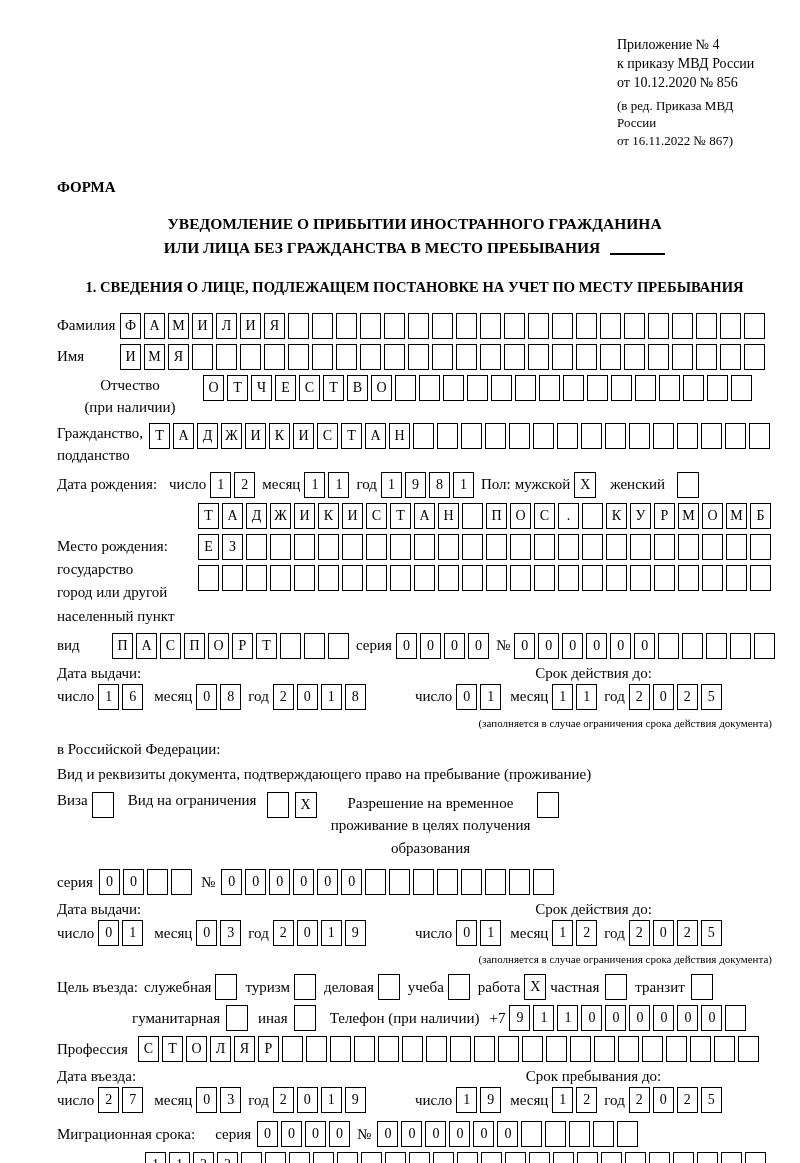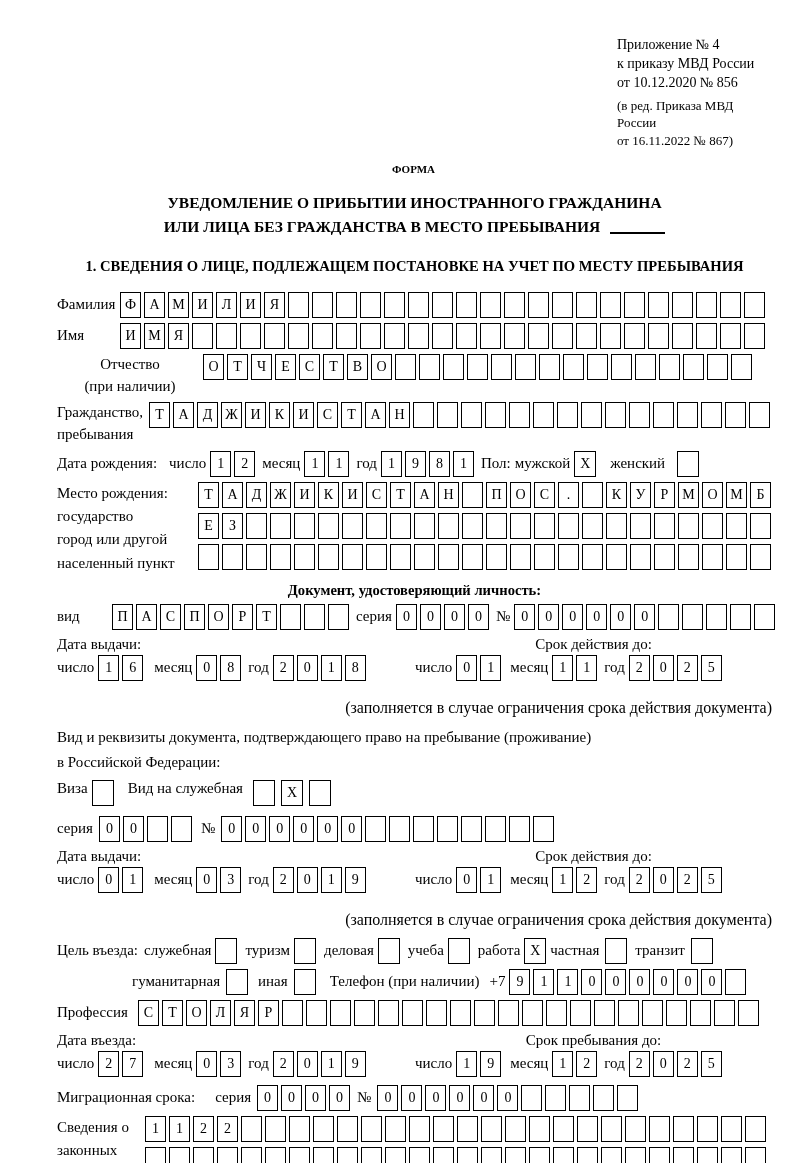--- a/index.html
+++ b/index.html
@@ -2,53 +2,53 @@
 <html lang="ru"><head>
 <meta charset="utf-8">
 <style>
   html,body{margin:0;padding:0;background:#fff;}
   body{width:800px;height:1163px;overflow:hidden;color:#000;
        font-family:"Liberation Serif","DejaVu Serif",serif;font-size:15px;}
   .page{padding:36px 28px 20px 57px;box-sizing:border-box;width:800px;}
   
   .hdr{margin-left:560px;font-size:14px;line-height:1.35;}
   .hdr-sub{margin-top:4px;font-size:13px;line-height:1.35;}
-  .forma{margin-top:14px;text-align:center;font-weight:bold;font-size:11px;padding-right:2px;}
+  .forma{margin-top:30px;text-align:left;font-weight:bold;font-size:15px;padding-right:2px;}
   
   .title{margin-top:16px;text-align:center;font-weight:bold;font-size:15.5px;line-height:1.5;}
   .tl{display:inline-block;width:55px;border-bottom:2px solid #000;margin-left:10px;transform:translateY(2px);}
   .sec{margin-top:20px;text-align:center;font-weight:bold;font-size:14.6px;}
   
   .frow{display:flex;align-items:center;margin-top:5px;white-space:nowrap;}
   .frow.top{align-items:flex-start;}
   .cells{display:inline-flex;flex:none;}
   .cell{box-sizing:border-box;flex:none;width:21px;height:26px;border:1.5px solid #000;
         margin-right:3px;display:inline-flex;align-items:center;justify-content:center;font-size:14px;}
   .cbox{box-sizing:border-box;flex:none;width:22px;height:26px;border:1.5px solid #000;
         display:inline-flex;align-items:center;justify-content:center;font-size:14px;}
   .lbl{flex:none;}
   .w63{width:63px;}  .w146{width:146px;text-align:center;} .w92{width:92px;} .w141{width:141px;} .w81{width:81px;} .w88{width:88px;}
   .lblcol{display:flex;flex-direction:column;line-height:1.45;flex:none;}
   .g4{margin-left:4px;} .g6{margin-left:6px;} .g8{margin-left:8px;} .g10{margin-left:10px;} .g14{margin-left:14px;}
   .mr4{margin-right:4px;} .mr6{margin-right:6px;}
   
   .blk{display:flex;align-items:flex-start;margin-top:5px;}
-  .blk-l{line-height:1.55;flex:none;}
+  .blk-l{line-height:1.55;flex:none;margin-top:32px;}
   .blk-r .cells{margin-top:5px;display:flex;}
   .blk-r .cells:first-child{margin-top:0;}
   
   .doc-h{margin-top:7px;text-align:center;font-weight:bold;font-size:14.6px;}
   
   .dlabels{display:flex;margin-top:6px;}
   .dl1{flex:0 0 358px;text-align:left;}
   .dl2{flex:1;text-align:center;}
   .drow{display:flex;margin-top:2px;align-items:center;white-space:nowrap;}
   .dcol1{flex:0 0 358px;display:flex;align-items:center;}
   .dcol2{flex:1;display:flex;align-items:center;}
-  .dnote{margin-top:18px;text-align:right;font-size:16px;}
+  .dnote{margin-top:7px;text-align:right;font-size:11px;}
   .intro{margin-top:8px;line-height:1.7;}
   
   .permit{display:flex;align-items:flex-start;margin-top:4px;}
   .pml{width:200px;text-align:center;line-height:1.5;flex:none;}
   .ind{margin-left:75px;}
 </style>
 </head>
 <body>
 
 <div class="page">
@@ -166,21 +166,21 @@
         <span class="cell"></span>
         <span class="cell"></span>
         <span class="cell"></span>
         <span class="cell"></span>
       </span>
   </div>
 
   <div class="frow top">
     <span class="lblcol w92">
       <span>Гражданство,</span>
-      <span>пребывания</span>
+      <span>подданство</span>
     </span>
     <span class="cells">
         <span class="cell">Т</span>
         <span class="cell">А</span>
         <span class="cell">Д</span>
         <span class="cell">Ж</span>
         <span class="cell">И</span>
         <span class="cell">К</span>
         <span class="cell">И</span>
         <span class="cell">С</span>
@@ -313,21 +313,20 @@
           <span class="cell"></span>
           <span class="cell"></span>
           <span class="cell"></span>
           <span class="cell"></span>
           <span class="cell"></span>
           <span class="cell"></span>
         </span>
     </div>
   </div>
 
-  <div class="doc-h">Документ, удостоверяющий личность:</div>
 
   <div class="frow">
     <span class="lbl" style="width:55px;">вид</span>
     <span class="cells">
         <span class="cell">П</span>
         <span class="cell">А</span>
         <span class="cell">С</span>
         <span class="cell">П</span>
         <span class="cell">О</span>
         <span class="cell">Р</span>
@@ -399,30 +398,31 @@
           <span class="cell">2</span>
           <span class="cell">0</span>
           <span class="cell">2</span>
           <span class="cell">5</span>
         </span>
     </div>
   </div>
   <div class="dnote">(заполняется в случае ограничения срока действия документа)</div>
 
   <div class="intro">
+    <div>в Российской Федерации:</div>
     <div>Вид и реквизиты документа, подтверждающего право на пребывание (проживание)</div>
-    <div>в Российской Федерации:</div>
   </div>
 
   <div class="permit">
     <span>Виза</span>
     <span class="cbox g4"></span>
-    <span class="g14">Вид на служебная</span>
+    <span class="g14">Вид на ограничения</span>
     <span class="cbox g10"></span>
     <span class="cbox g6">X</span>
+    <span class="pml g14">Разрешение на временное проживание в целях получения образования</span>
     <span class="cbox g6"></span>
   </div>
 
   <div class="frow" style="margin-top:10px;">
     <span class="mr6">серия</span>
     <span class="cells">
         <span class="cell">0</span>
         <span class="cell">0</span>
         <span class="cell"></span>
         <span class="cell"></span>

